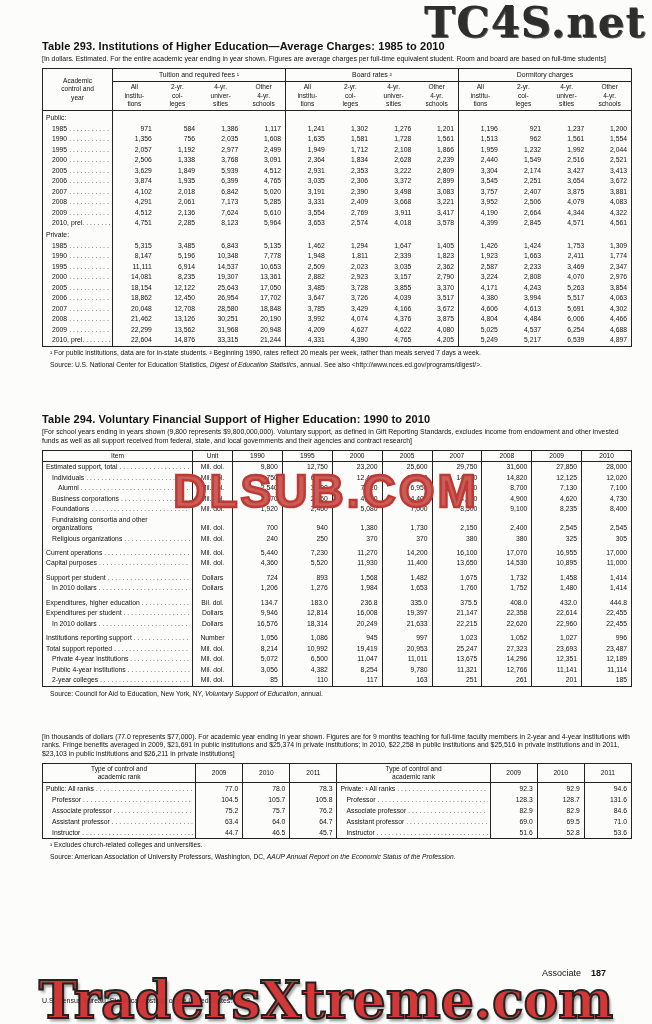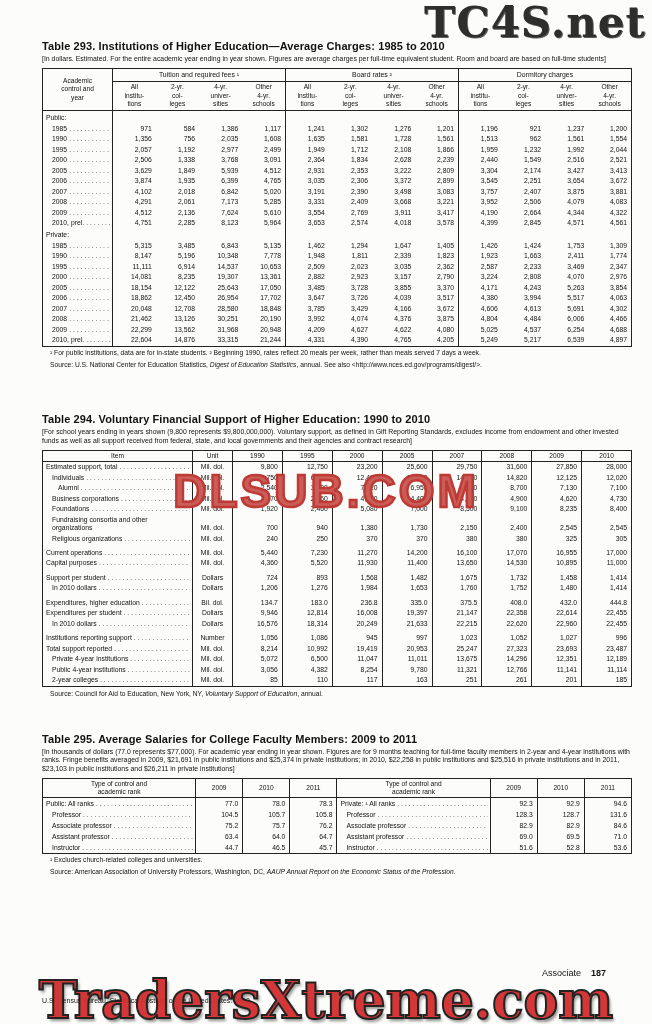--- a/index.html
+++ b/index.html
@@ -963,21 +963,20 @@
             <td class="num vb">261</td>
             <td class="num vb">201</td>
             <td class="num vb">185</td>
           </tr>
         </tbody>
     </table>
     <p class="fnote src"><span>Source: Council for Aid to Education, New York, NY, </span><i>Voluntary Support of Education</i><span>, annual.</span></p>
   </section>
 
   <section class="block295">
-    <h1 class="tbl-title">Table 295. Average Salaries for College Faculty Members: 2009 to 2011</h1>
     <p class="headnote">[In thousands of dollars (77.0 represents $77,000). For academic year ending in year shown. Figures are for 9 months teaching for full-time faculty members in 2-year and 4-year institutions with ranks. Fringe benefits averaged in 2009, $21,691 in public institutions and $25,374 in private institutions; in 2010, $22,258 in public institutions and $25,516 in private institutions and in 2011, $23,103 in public institutions and $26,211 in private institutions]</p>
     <table class="t295">
       <colgroup>
         <col style="width:26%">
           <col style="width:8%">
           <col style="width:8%">
           <col style="width:8%">
         <col style="width:26%">
           <col style="width:8%">
           <col style="width:8%">

